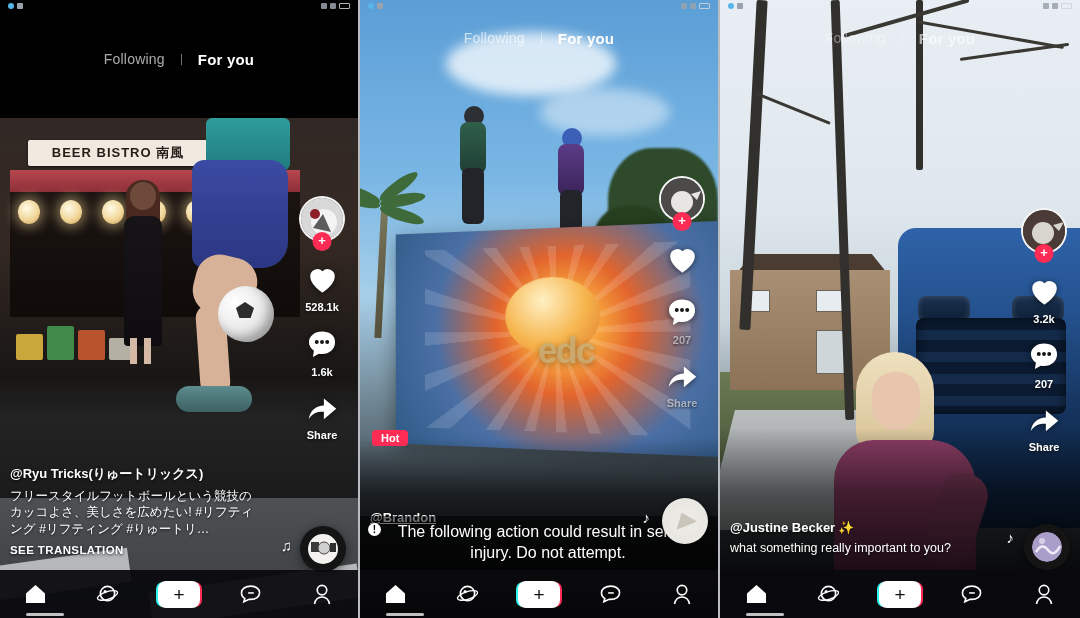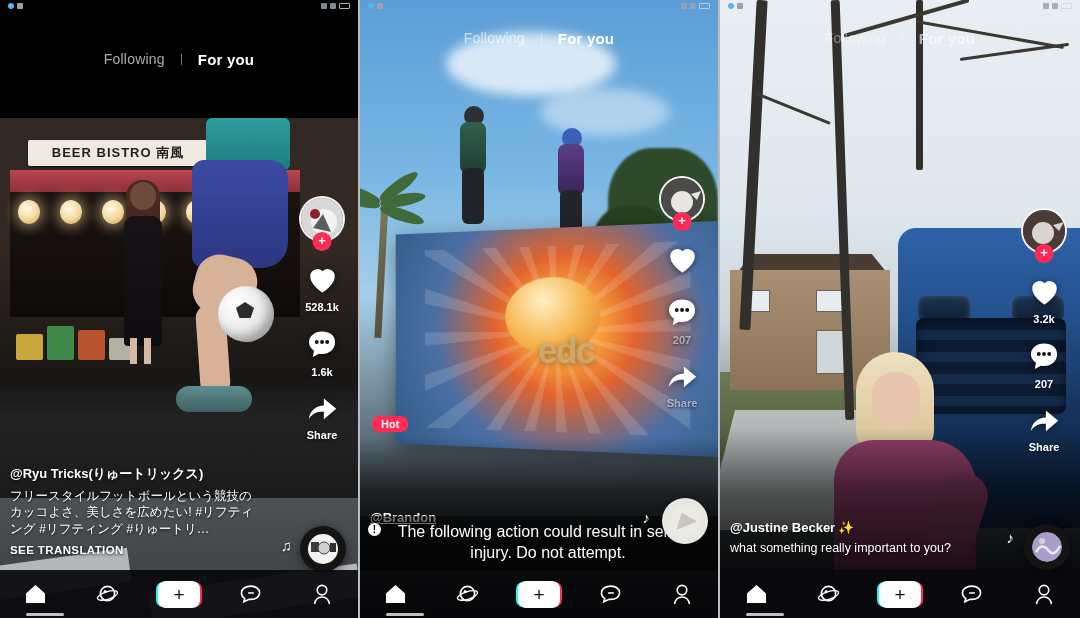--- a/index.html
+++ b/index.html
@@ -458,21 +458,21 @@
       <div class="act faint">
         <span class="glyph">
           <svg width="33" height="28" viewBox="0 0 24 20">
               <path fill="#fff" d="M2 18c1.2-6.6 5.4-9.6 11-9.8V3l9 7.6-9 7.5v-5.3c-4.6-.2-8 .9-11 5.2z"></path>
             </svg>
         </span>
         <span class="count">Share</span>
       </div>
     </div>
 
-    <span class="hot-badge" style="left:12px; bottom:186px;border-radius:7px;">Hot</span>
+    <span class="hot-badge" style="left:12px; bottom:172px;">Hot</span>
 
     <div class="caption" style="bottom:88px;text-decoration:underline;">
       <div class="uname">@Brandon</div>
     </div>
 
     <span class="note" style="right:68px; bottom:92px;">♪</span>
     <div class="disc" style="right:10px; bottom:74px; background:#e9e7e2; transform:rotate(-22deg);">
       <span class="art">
         <svg width="30" height="30" viewBox="0 0 30 30">
             <rect width="30" height="30" fill="#eceae4"></rect>

